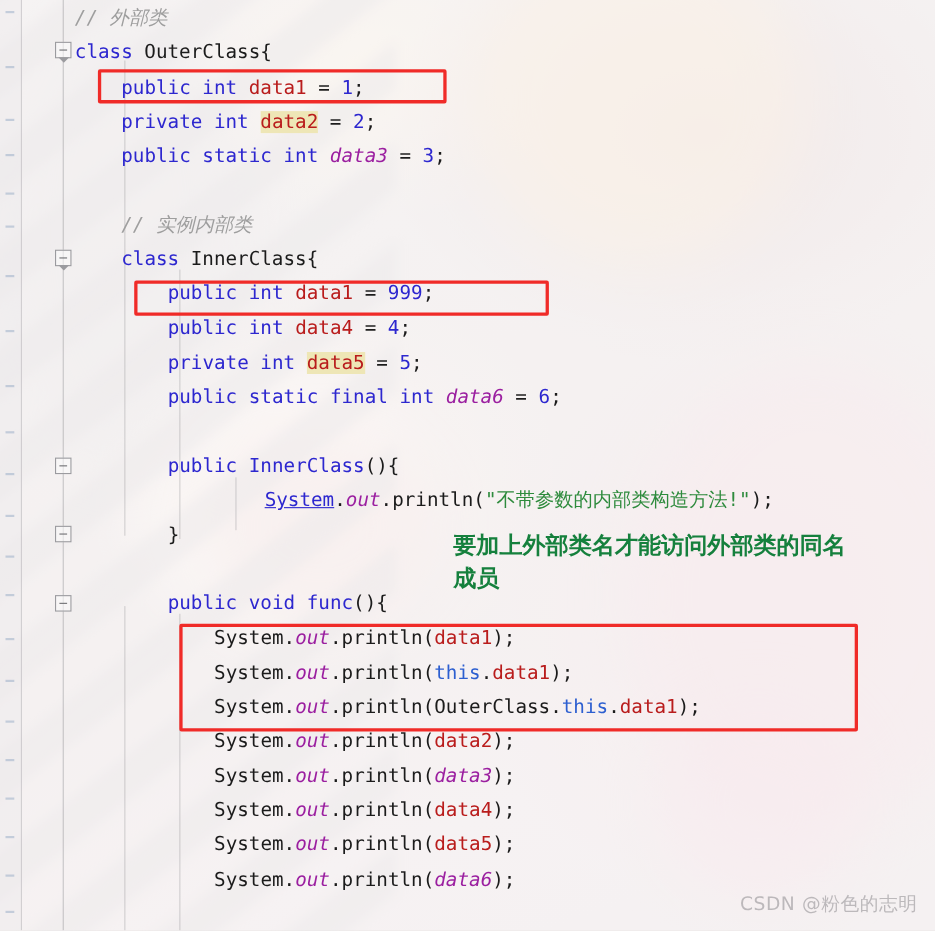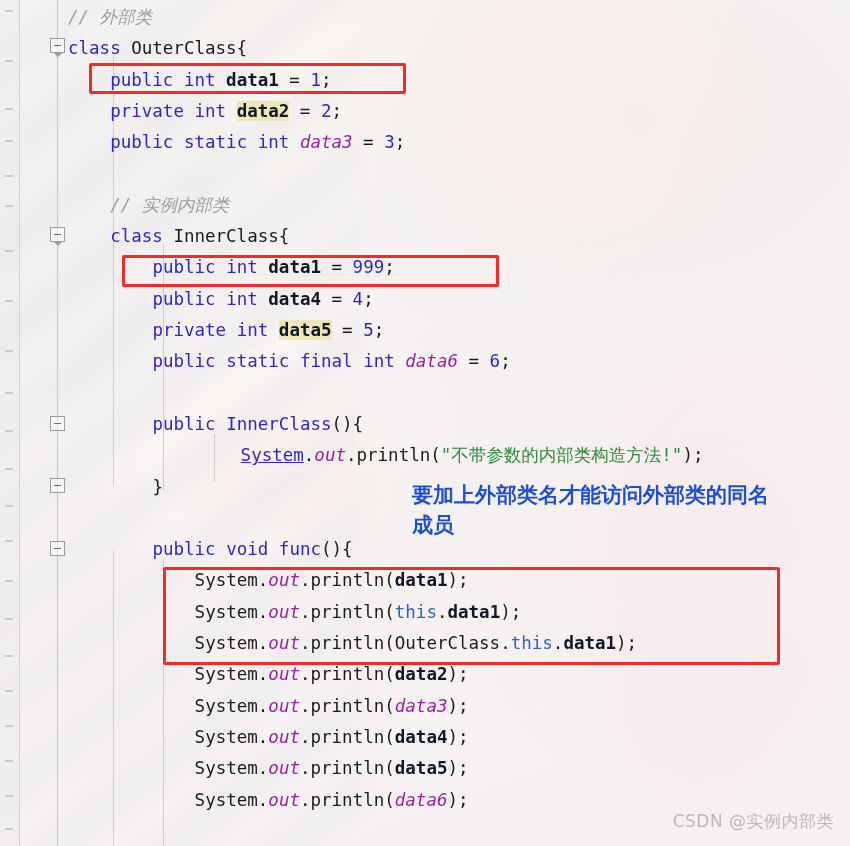--- a/index.html
+++ b/index.html
@@ -86,39 +86,39 @@
     font-size:17.5px;
     line-height:31.3px;
     white-space:pre;
   }
   .ln{position:absolute;left:0;width:744px;height:31.3px;}
   .txt{position:absolute;white-space:pre;}
 
   
   .kw   {color:#2d27cf;}
   .typ  {color:#2d27cf;}
-  .fld  {color:#0f172a;font-weight:bold;}
+  .fld  {color:#b91c1c;}
   .fldi {color:#9b1fa0;font-style:italic;}
   .num  {color:#2d27cf;}
   .pun  {color:#1b1b1b;}
   .cls  {color:#1b1b1b;}
   .cmt  {color:#9e9e9e;font-style:italic;}
   .str  {color:#2e8b3d;}
   .sys  {color:#2d27cf;text-decoration:underline;margin-left:46px;}
   .outp {color:#9b1fa0;font-style:italic;}
   .thisk{color:#2d5fd0;}
   .hl   {background:#eee6b6;}
 
   
   .rbox{position:absolute;border:3px solid #f02b28;border-radius:2px;box-sizing:border-box;}
 
   
   .note{
-    position:absolute;color:#1d4ed8;
-    font-family:Liberation Mono, monospace;
+    position:absolute;color:#15803d;
+    font-family:Liberation Sans, sans-serif;
     font-size:21px;line-height:30px;font-weight:600;white-space:pre-line;
   }
 
   
   .wm{
     position:absolute;right:16px;bottom:13px;
     color:rgba(140,138,142,.55);
     font-family:"DejaVu Sans","Liberation Sans",sans-serif;
     font-size:17px;letter-spacing:.5px;
   }
@@ -187,14 +187,14 @@
 
   <div id="boxes">
       <div class="rbox" style="left: 89px; top: 63px; width: 317px; height: 31px;"></div>
       <div class="rbox" style="left: 122px; top: 255px; width: 377px; height: 32px;"></div>
       <div class="rbox" style="left: 163px; top: 567px; width: 617px; height: 98px;"></div>
     </div>
 
   <div class="note" id="note" style="left: 412px; top: 482px;">要加上外部类名才能访问外部类的同名
 成员</div>
 
-  <div class="wm">CSDN @实例内部类</div>
+  <div class="wm">CSDN @粉色的志明</div>
 </div>
 
 </body></html>

